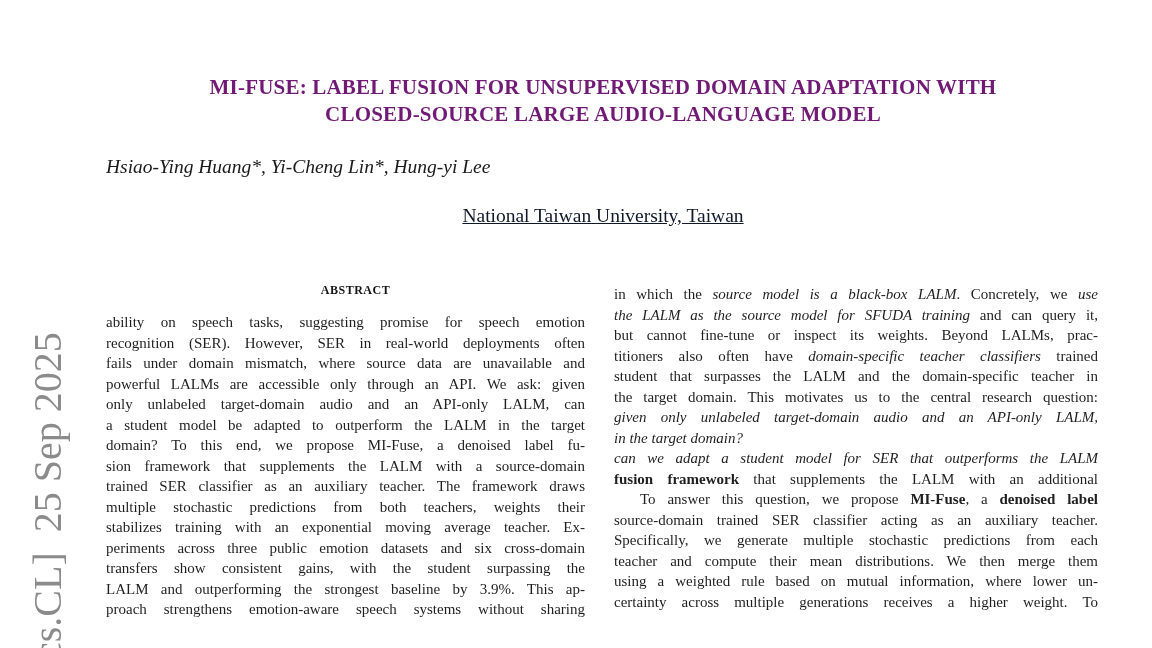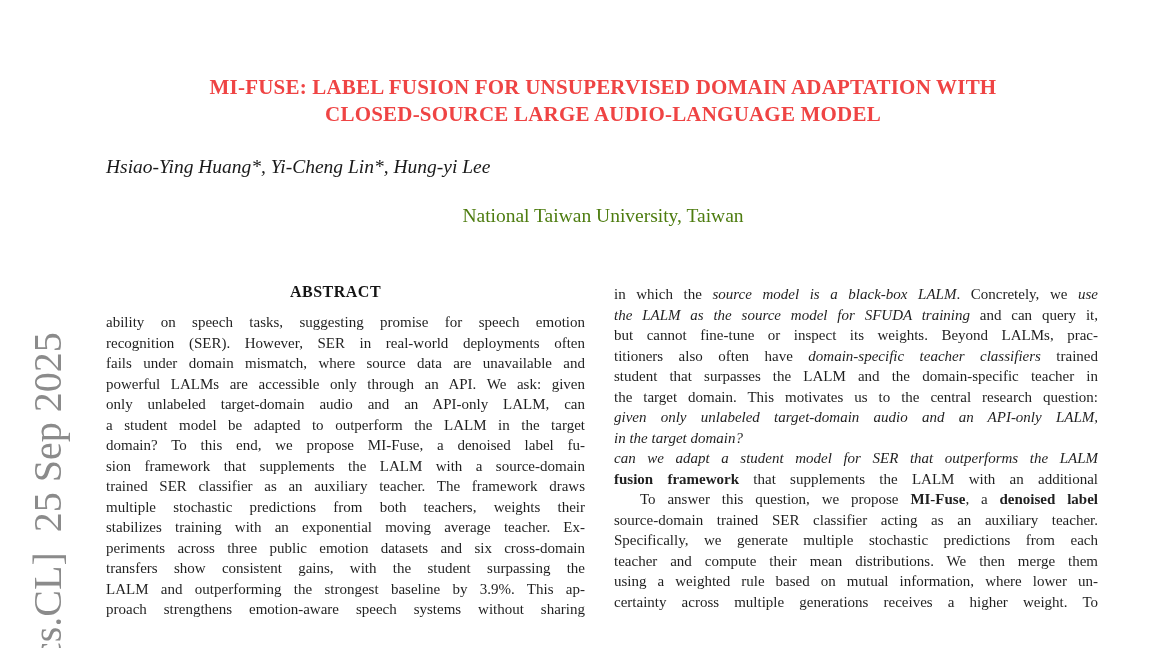--- a/index.html
+++ b/index.html
@@ -26,49 +26,50 @@
   }
   .title-block {
     position: absolute;
     left: 106px;
     top: 74px;
     width: 994px;
     text-align: center;
     font-weight: bold;
     font-size: 21px;
     line-height: 26.5px;
-    color: #ef4444;
+    color: #701a75;
     letter-spacing: 0.2px;
   }
   .authors {
     position: absolute;
     left: 106px;
     top: 156px;
     width: 994px;
     font-style: italic;
     font-size: 19.5px;
     color: #1a1a1a;
   }
   .affiliation {
     position: absolute;
     left: 106px;
     top: 205px;
     width: 994px;
     text-align: center;
     font-size: 19.5px;
-    color: #4d7c0f;
+    color: #0f172a;
+    text-decoration: underline;
   }
   .abstract-heading {
     position: absolute;
-    left: 96px;
+    left: 116px;
     top: 283px;
     width: 479px;
     text-align: center;
     font-weight: bold;
-    font-size: 16px;
+    font-size: 12px;
     letter-spacing: 0.5px;
     color: #151515;
   }
   .col {
     position: absolute;
     font-size: 15px;
     line-height: 20.5px;
     color: #1f1f1f;
   }
   .col-left  { left: 106px; top: 312px; width: 479px; }

